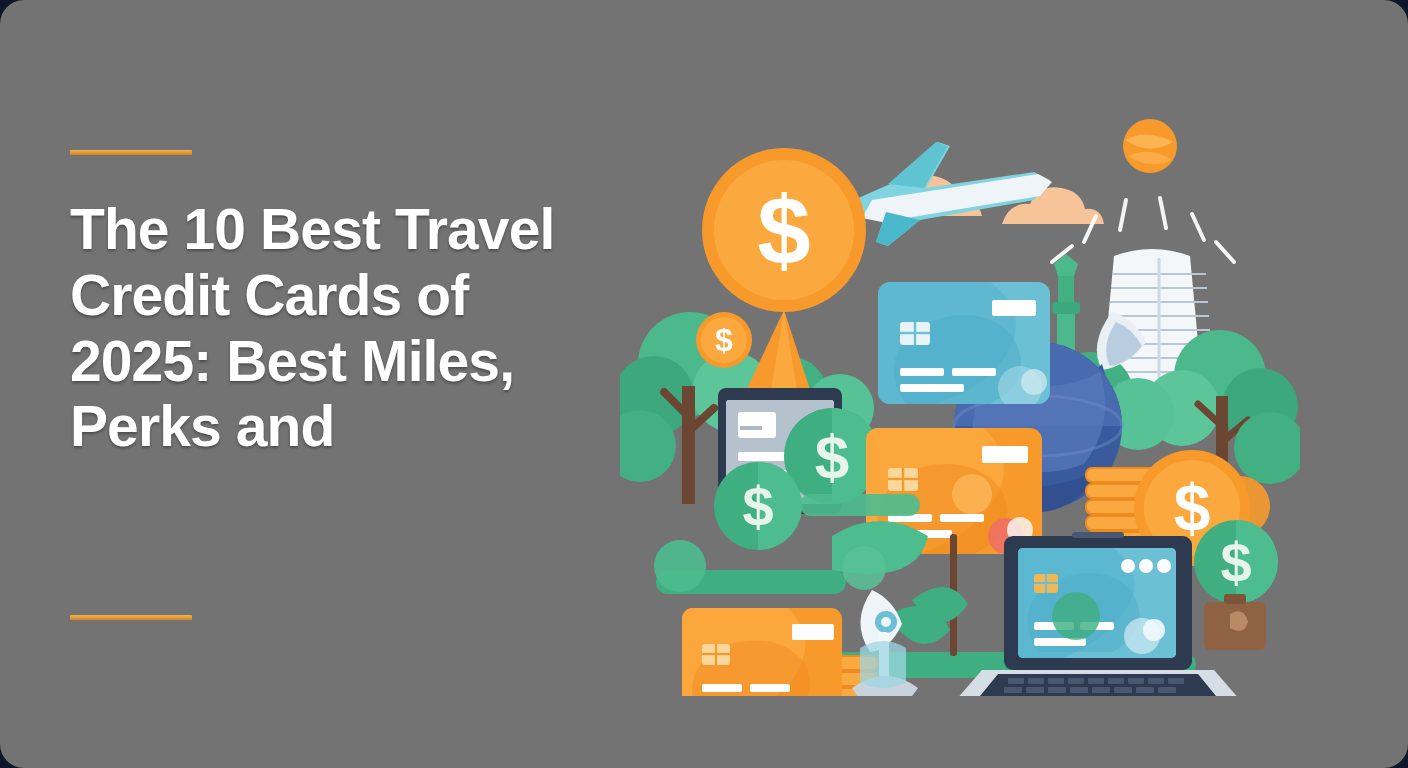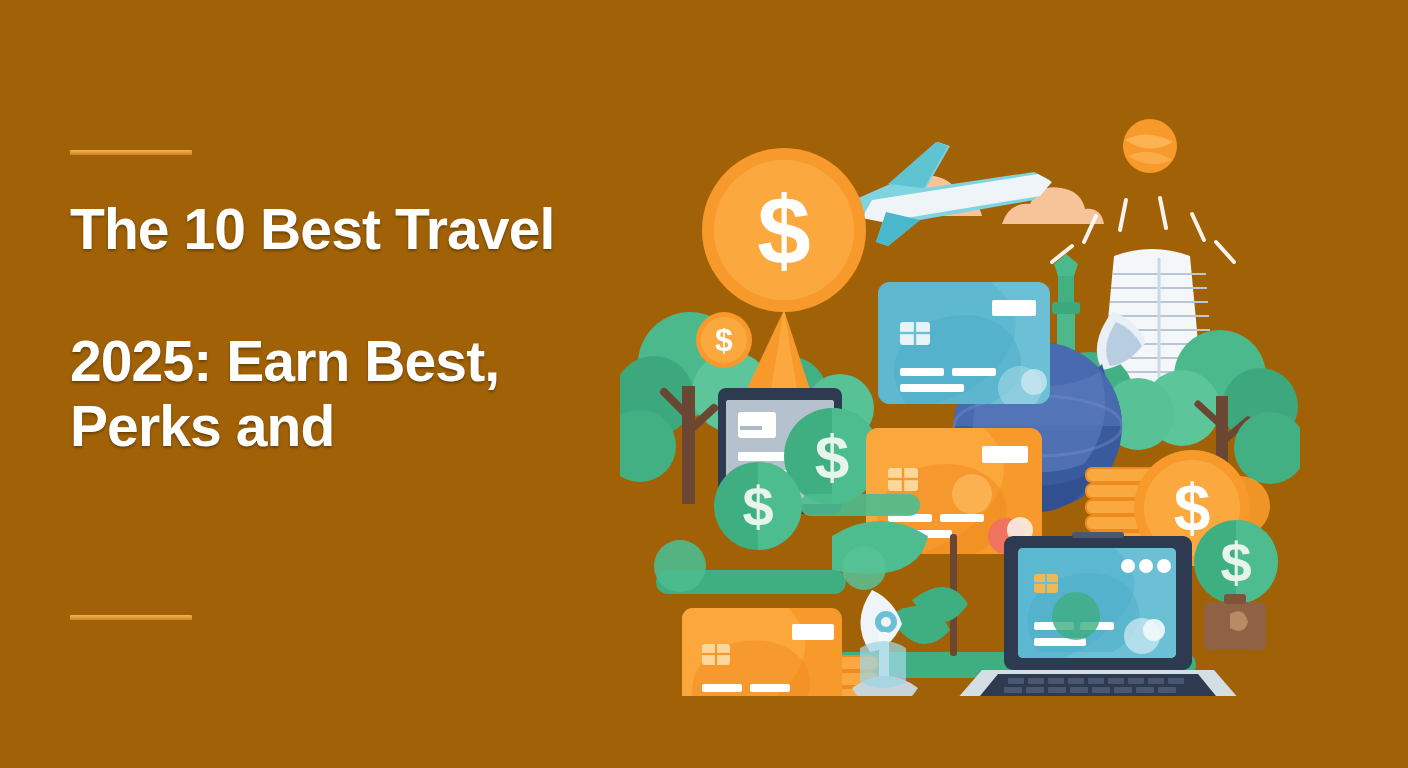--- a/index.html
+++ b/index.html
@@ -4,21 +4,22 @@
 <style>
   * { margin:0; padding:0; box-sizing:border-box; }
   html,body{ background:#0f1828; }
   body{
     width:1408px; height:768px;
     font-family:"Liberation Sans", sans-serif;
     overflow:hidden; position:relative;
   }
   #stage{
     position:absolute; inset:0;
-    background:#a16207;
+    background:#737373;
+    border-radius:24px;
   }
 
   
   .text-col{
     position:absolute; left:70px; top:150px;
     width:560px; height:470px;
   }
   .rule{
     width:122px; height:5px; border-radius:1px;
     background:linear-gradient(180deg,#efb35a 0%,#e49a2e 55%,#c9832a 100%);
@@ -46,22 +47,22 @@
 <body>
 
 <div id="stage">
 
   <div class="text-col">
 
     <div class="rule top"></div>
 
     <h1 class="headline">
       <span>The 10 Best Travel</span><br>
-      <br>
-      <span>2025: Earn Best,</span><br>
+      <span>Credit Cards of</span><br>
+      <span>2025: Best Miles,</span><br>
       <span>Perks and</span><br>
     </h1>
 
     <div class="rule bottom"></div>
   </div>
 
   <div class="illus">
     <svg viewBox="0 0 680 600" xmlns="http://www.w3.org/2000/svg">
       <defs>
         <clipPath id="clipTealCard">

